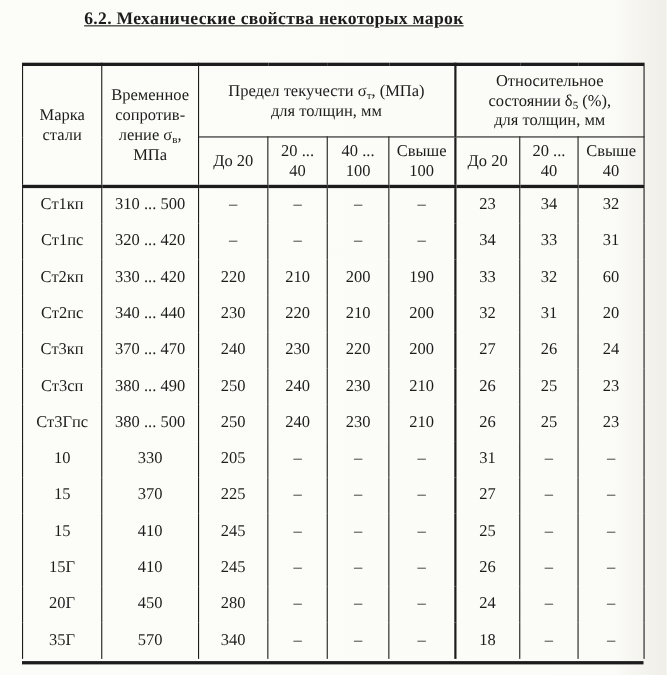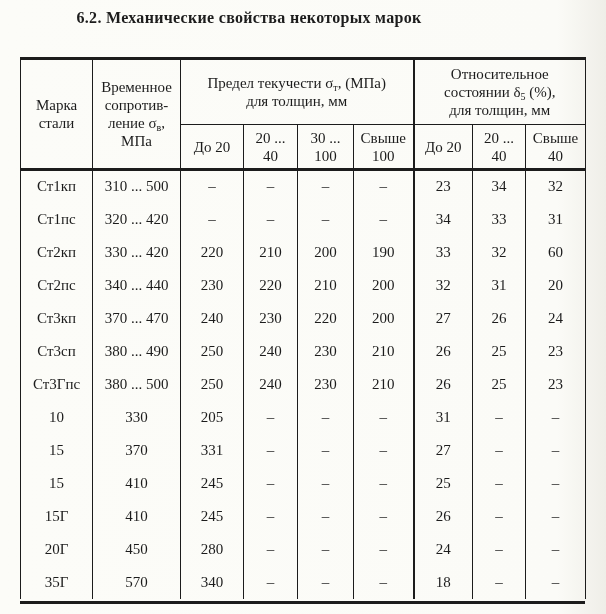--- a/index.html
+++ b/index.html
@@ -6,21 +6,21 @@
     --ink:#1c1c1c;
     --bg:#fbfbf7;
   }
   *{box-sizing:border-box;margin:0;padding:0;}
   html,body{width:606px;height:614px;overflow:hidden;}
   body{
     background:linear-gradient(90deg,#fcfcf8 0%,#fbfbf7 92%,#efeee8 100%);
     font-family:"Liberation Serif","DejaVu Serif",serif;
     color:var(--ink);
   }
-  .page{width:498px;height:614px;position:relative;}
+  .page{width:498px;height:614px;position:relative;text-decoration:underline;}
   .caption{
     padding-top:7px;
     text-align:center;
     font-weight:700;
     font-size:16px;
     line-height:21px;
     letter-spacing:.3px;
   }
   .tbl-wrap{
     position:absolute;
@@ -111,21 +111,21 @@
           <th colspan="3" class="grp-sep">
             <span>Относительное</span><br>
             <span>состоянии δ</span><sub>5</sub><span> (%),</span><br>
             <span>для толщин, мм</span>
           </th>
         </tr>
         <tr class="sub-row">
           <th class="ml">До 20</th>
           <th class="ml">20 ...
 40</th>
-          <th class="ml">30 ...
+          <th class="ml">40 ...
 100</th>
           <th class="ml">Свыше
 100</th>
           <th class="ml grp-sep">До 20</th>
           <th class="ml">20 ...
 40</th>
           <th class="ml">Свыше
 40</th>
         </tr>
       </thead>
@@ -214,21 +214,21 @@
             <td>–</td>
             <td>–</td>
             <td>–</td>
             <td>31</td>
             <td>–</td>
             <td>–</td>
           </tr>
           <tr>
             <td>15</td>
             <td>370</td>
-            <td>331</td>
+            <td>225</td>
             <td>–</td>
             <td>–</td>
             <td>–</td>
             <td>27</td>
             <td>–</td>
             <td>–</td>
           </tr>
           <tr>
             <td>15</td>
             <td>410</td>

